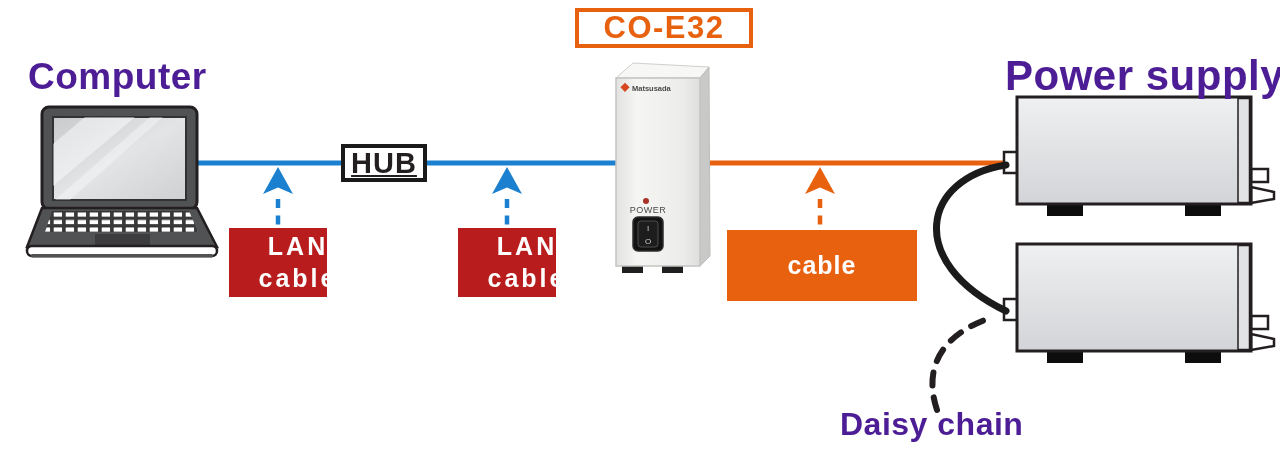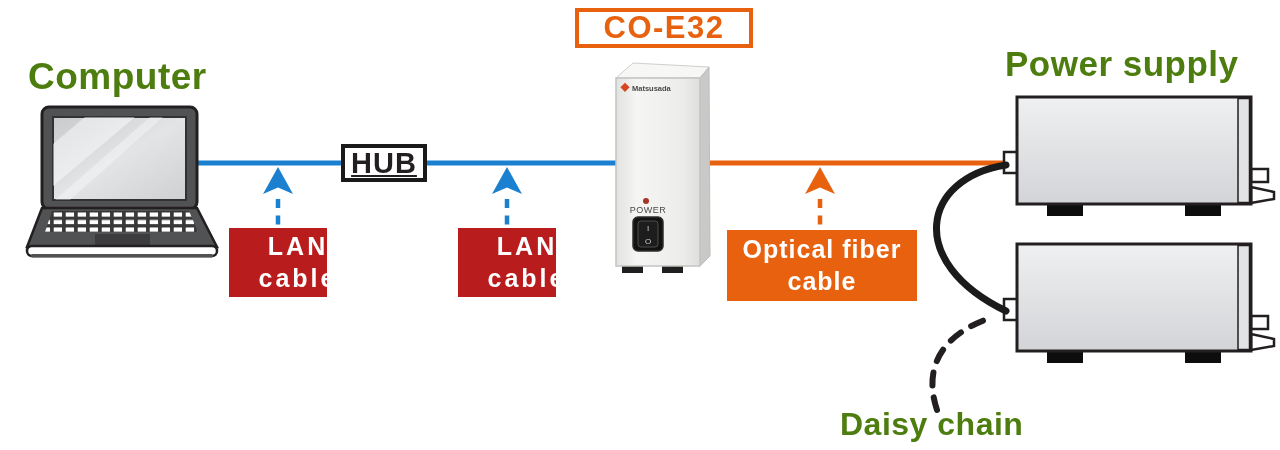--- a/index.html
+++ b/index.html
@@ -3,21 +3,21 @@
 <meta charset="utf-8">
 <style>
   html,body{margin:0;padding:0;background:#fff;}
   #canvas{
     position:relative;width:1280px;height:450px;background:#ffffff;
     font-family:"Liberation Sans","DejaVu Sans",sans-serif;overflow:hidden;
   }
   #art{position:absolute;left:0;top:0;}
   .abs{position:absolute;}
   .title{
-    color:#4d7c0f;font-weight:bold;white-space:nowrap;
+    color:#4c1d95;font-weight:bold;white-space:nowrap;
     letter-spacing:0.5px;
   }
   .frame-box{
     background:#ffffff;display:flex;align-items:center;justify-content:center;
     font-weight:bold;box-sizing:border-box;white-space:nowrap;text-align:center;
   }
   .hub-box{border:4px solid #1a1a1a;color:#231f20;font-size:29px;letter-spacing:1px;}
   .model-box{border:4px solid #e8610e;color:#e8610e;font-size:31px;letter-spacing:1.5px;}
   .cable-tag{
     color:#ffffff;font-weight:bold;text-align:center;
@@ -142,21 +142,20 @@
     <span>LAN</span>
     <span>cable</span>
   </div>
 
   <div class="abs cable-tag blue" style="left:458px;top:228px;width:98px;height:69px;">
     <span>LAN</span>
     <span>cable</span>
   </div>
 
   <div class="abs cable-tag orange" style="left:727px;top:230px;width:190px;height:71px;">
-    <span>Optical fiber</span>
     <span>cable</span>
   </div>
 
-  <div class="abs title" style="left:1005px;top:44px;width:250px;text-align:left;font-size:35px;">Power supply</div>
+  <div class="abs title" style="left:1005px;top:52px;width:250px;text-align:left;font-size:42px;">Power supply</div>
 
   <div class="abs title" style="left:840px;top:406px;width:210px;text-align:left;font-size:32px;">Daisy chain</div>
 
 </div>
 
 </body></html>

